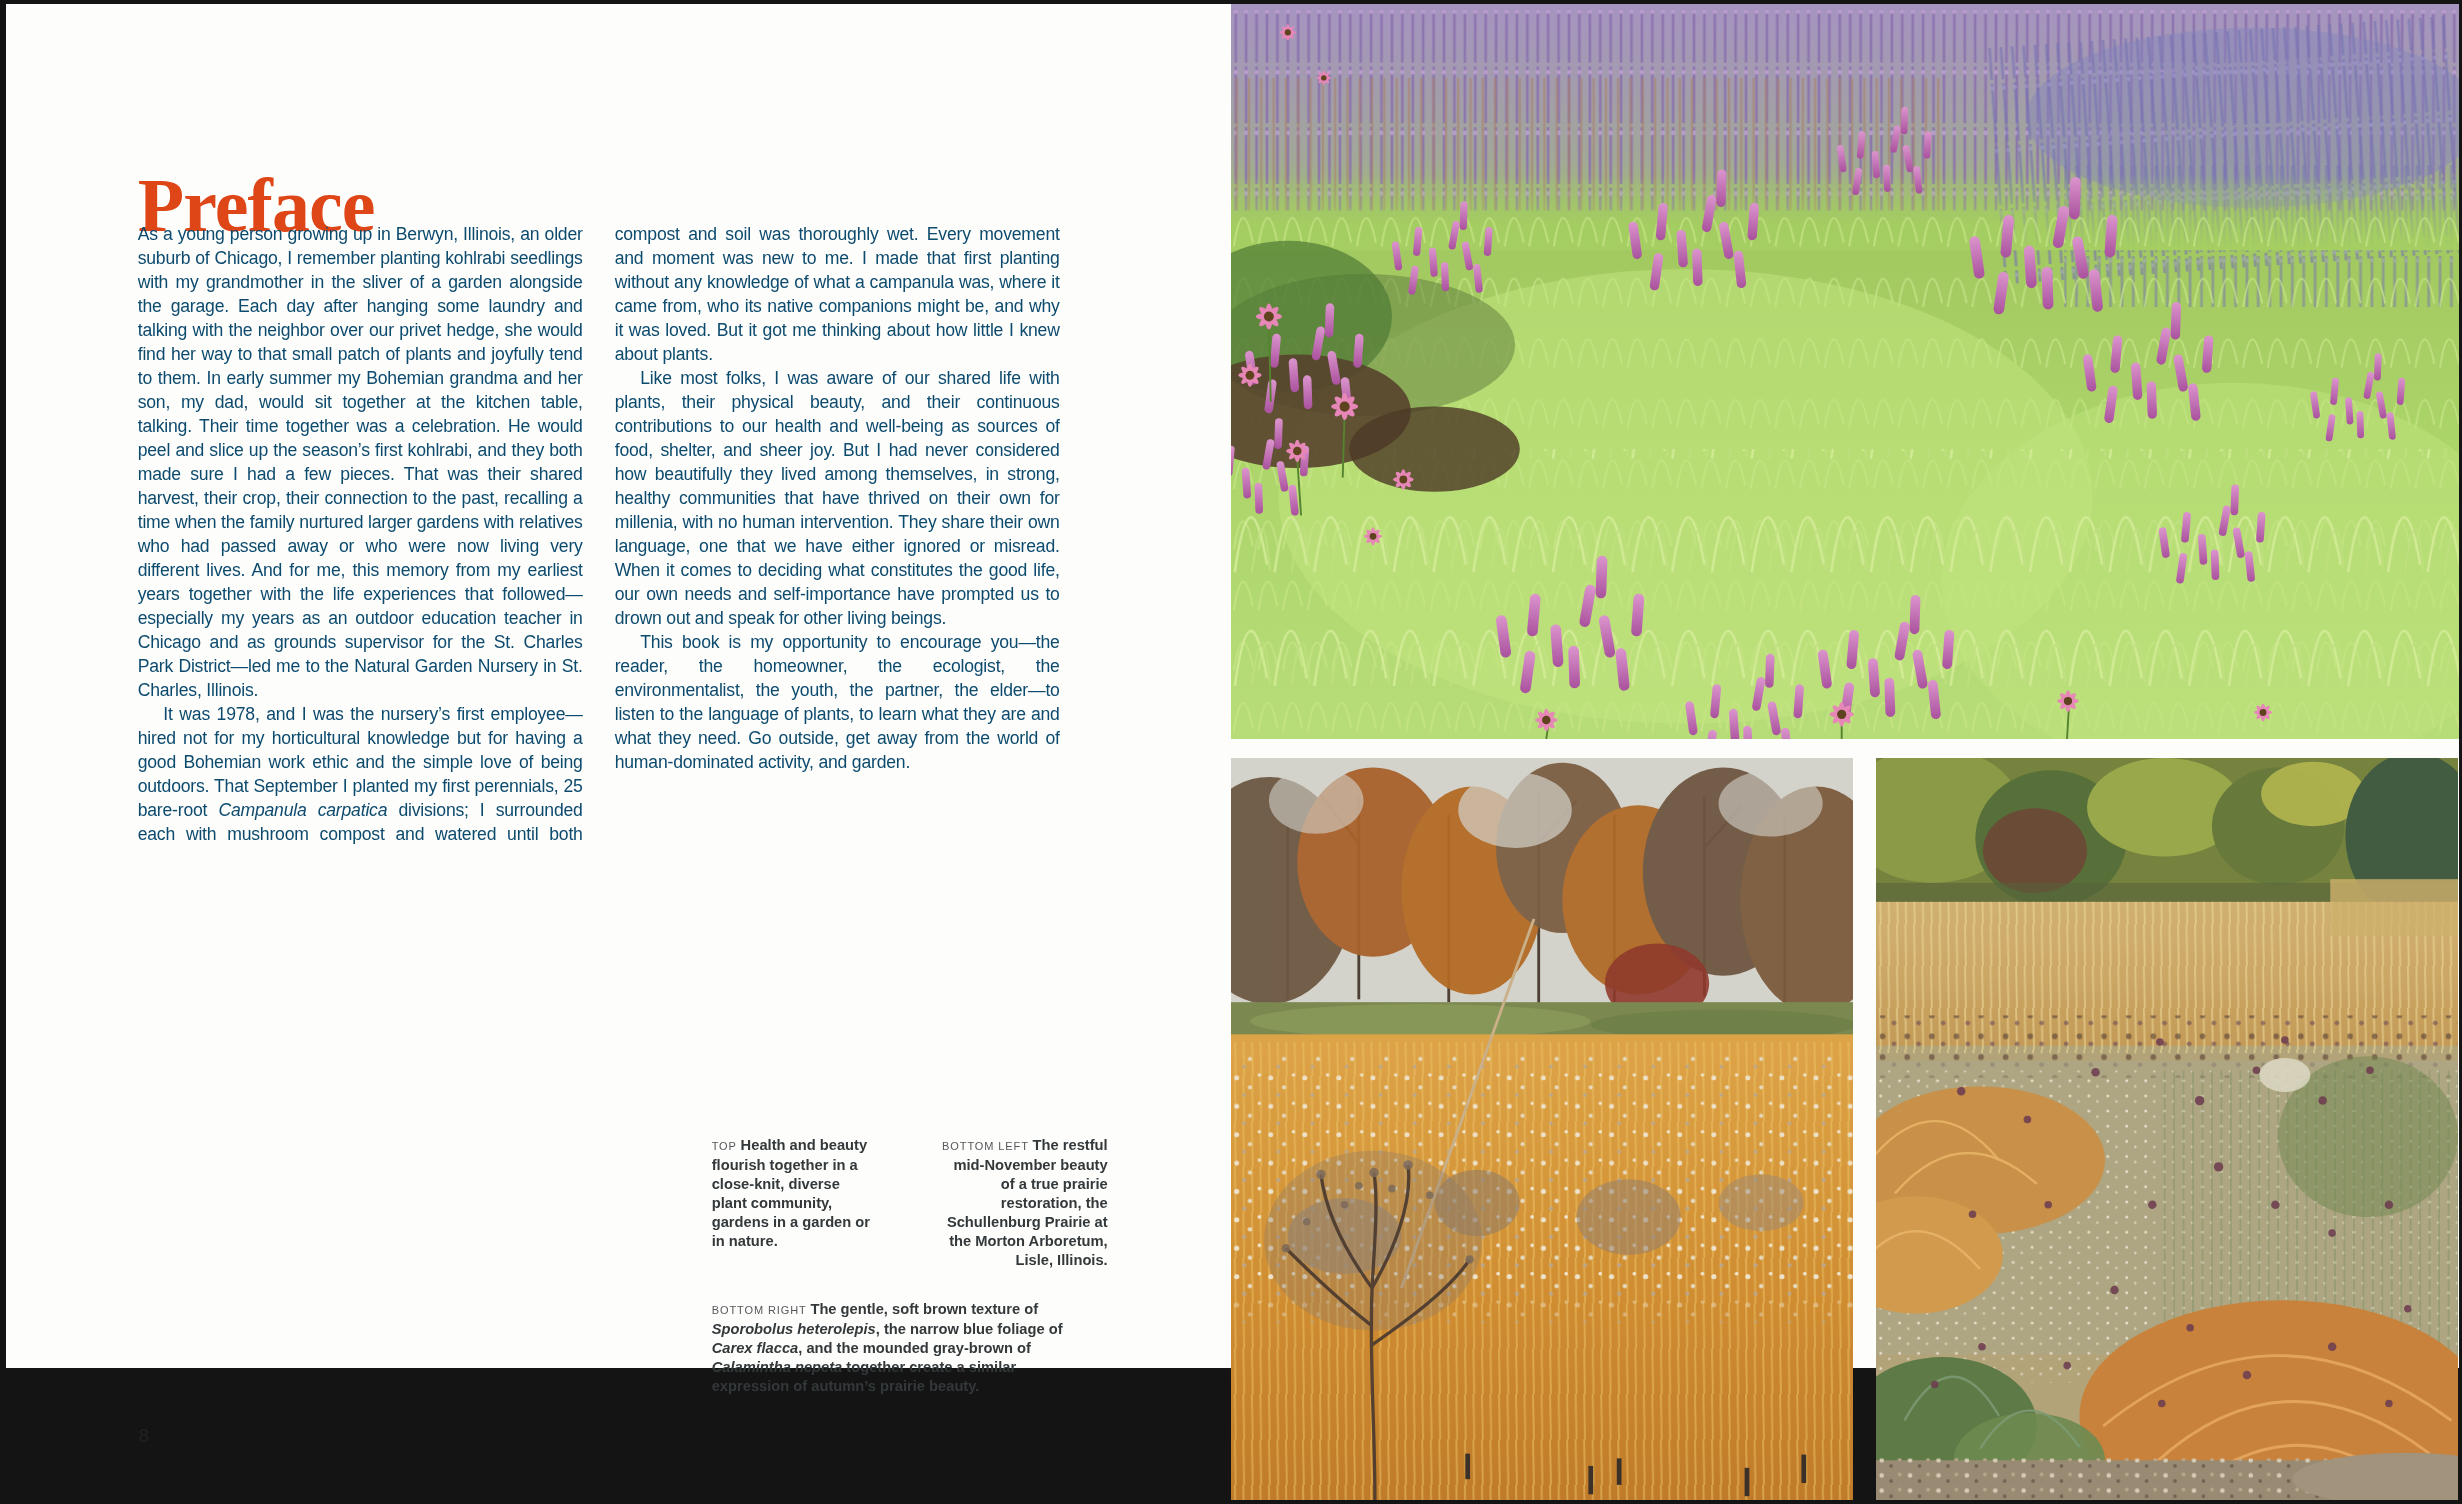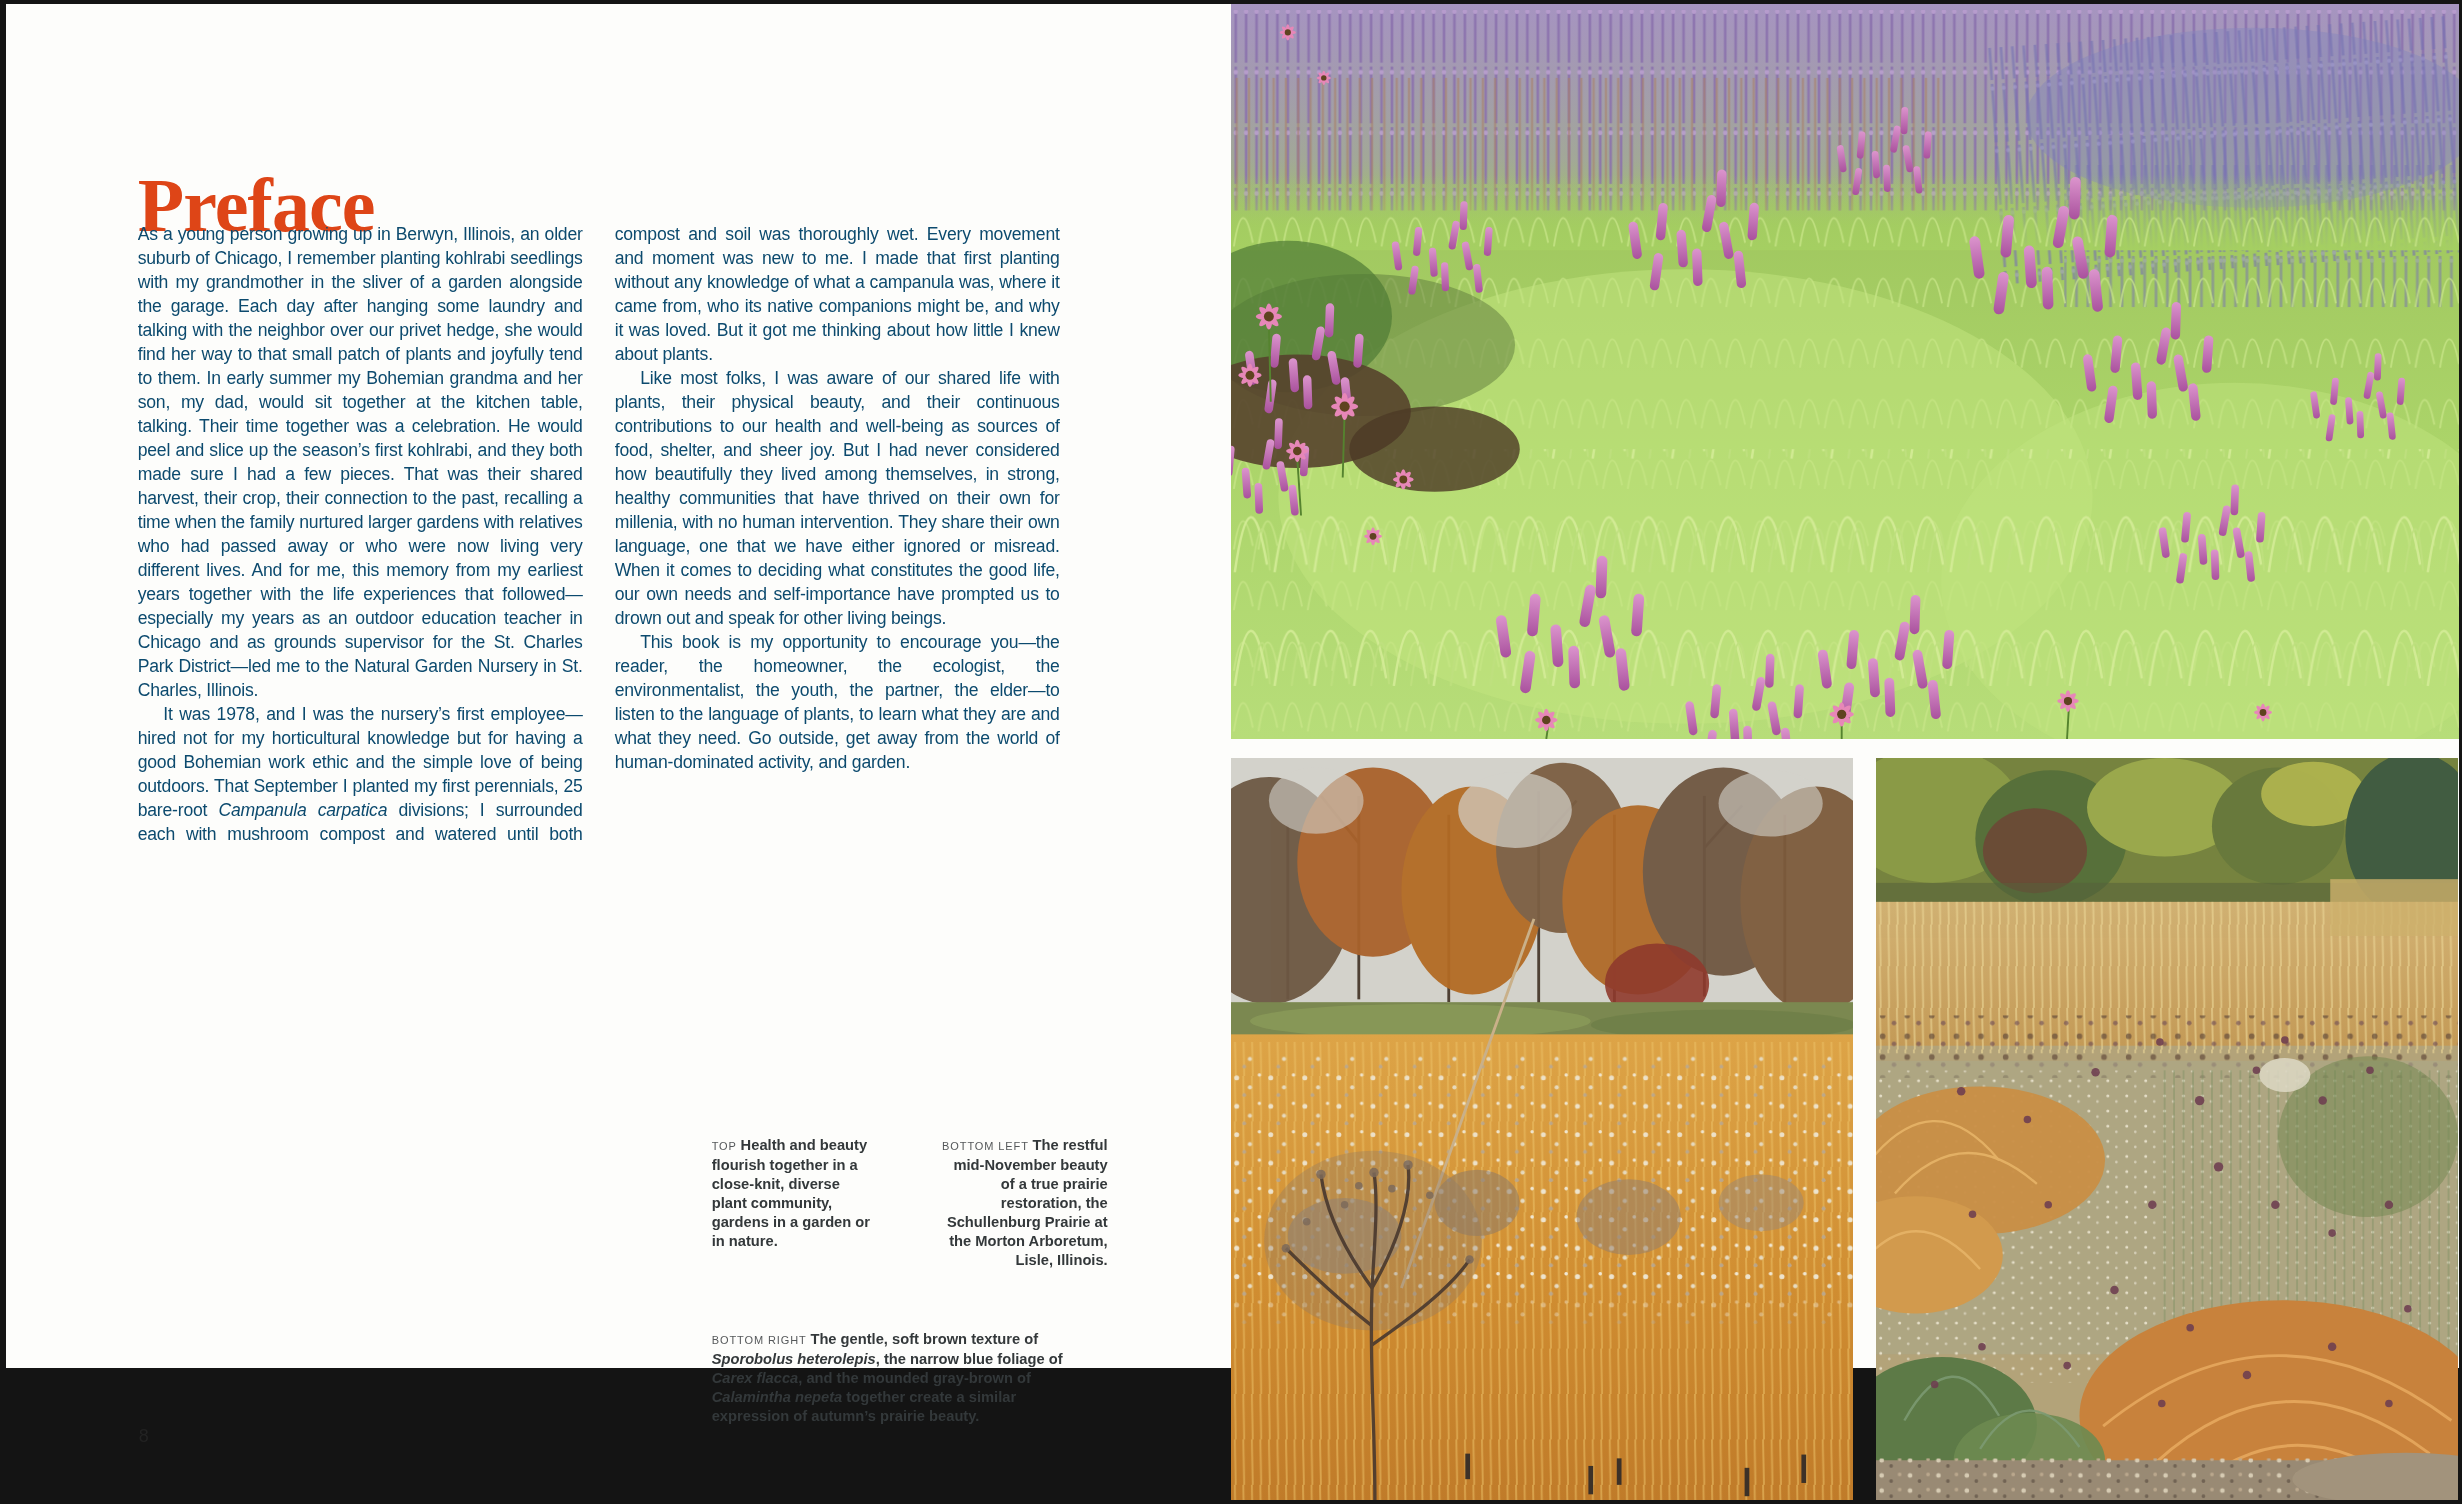--- a/index.html
+++ b/index.html
@@ -25,21 +25,21 @@
     color:#0c4a6e;text-align:justify;
   }
   .body-text p{margin:0;}
   .body-text p + p{text-indent:25.6px;}
   .cap{
     position:absolute;
     font-size:14.7px;line-height:19px;font-weight:700;color:#33383a;
   }
   .cap-top{left:706px;top:1118px;width:161px;}
   .cap-bl{left:932px;top:1118px;width:170px;text-align:right;}
-  .cap-br{left:706px;top:1312px;width:354px;}
+  .cap-br{left:706px;top:1282px;width:354px;}
   .cap-label{
     font-weight:400;color:#55585a;font-size:11px;letter-spacing:0.9px;
     margin-right:3.8px;
   }
   .cap i{font-style:italic;}
   .page-num{
     position:absolute;left:133px;top:1422px;
     font-size:18px;color:#222;
   }
   

